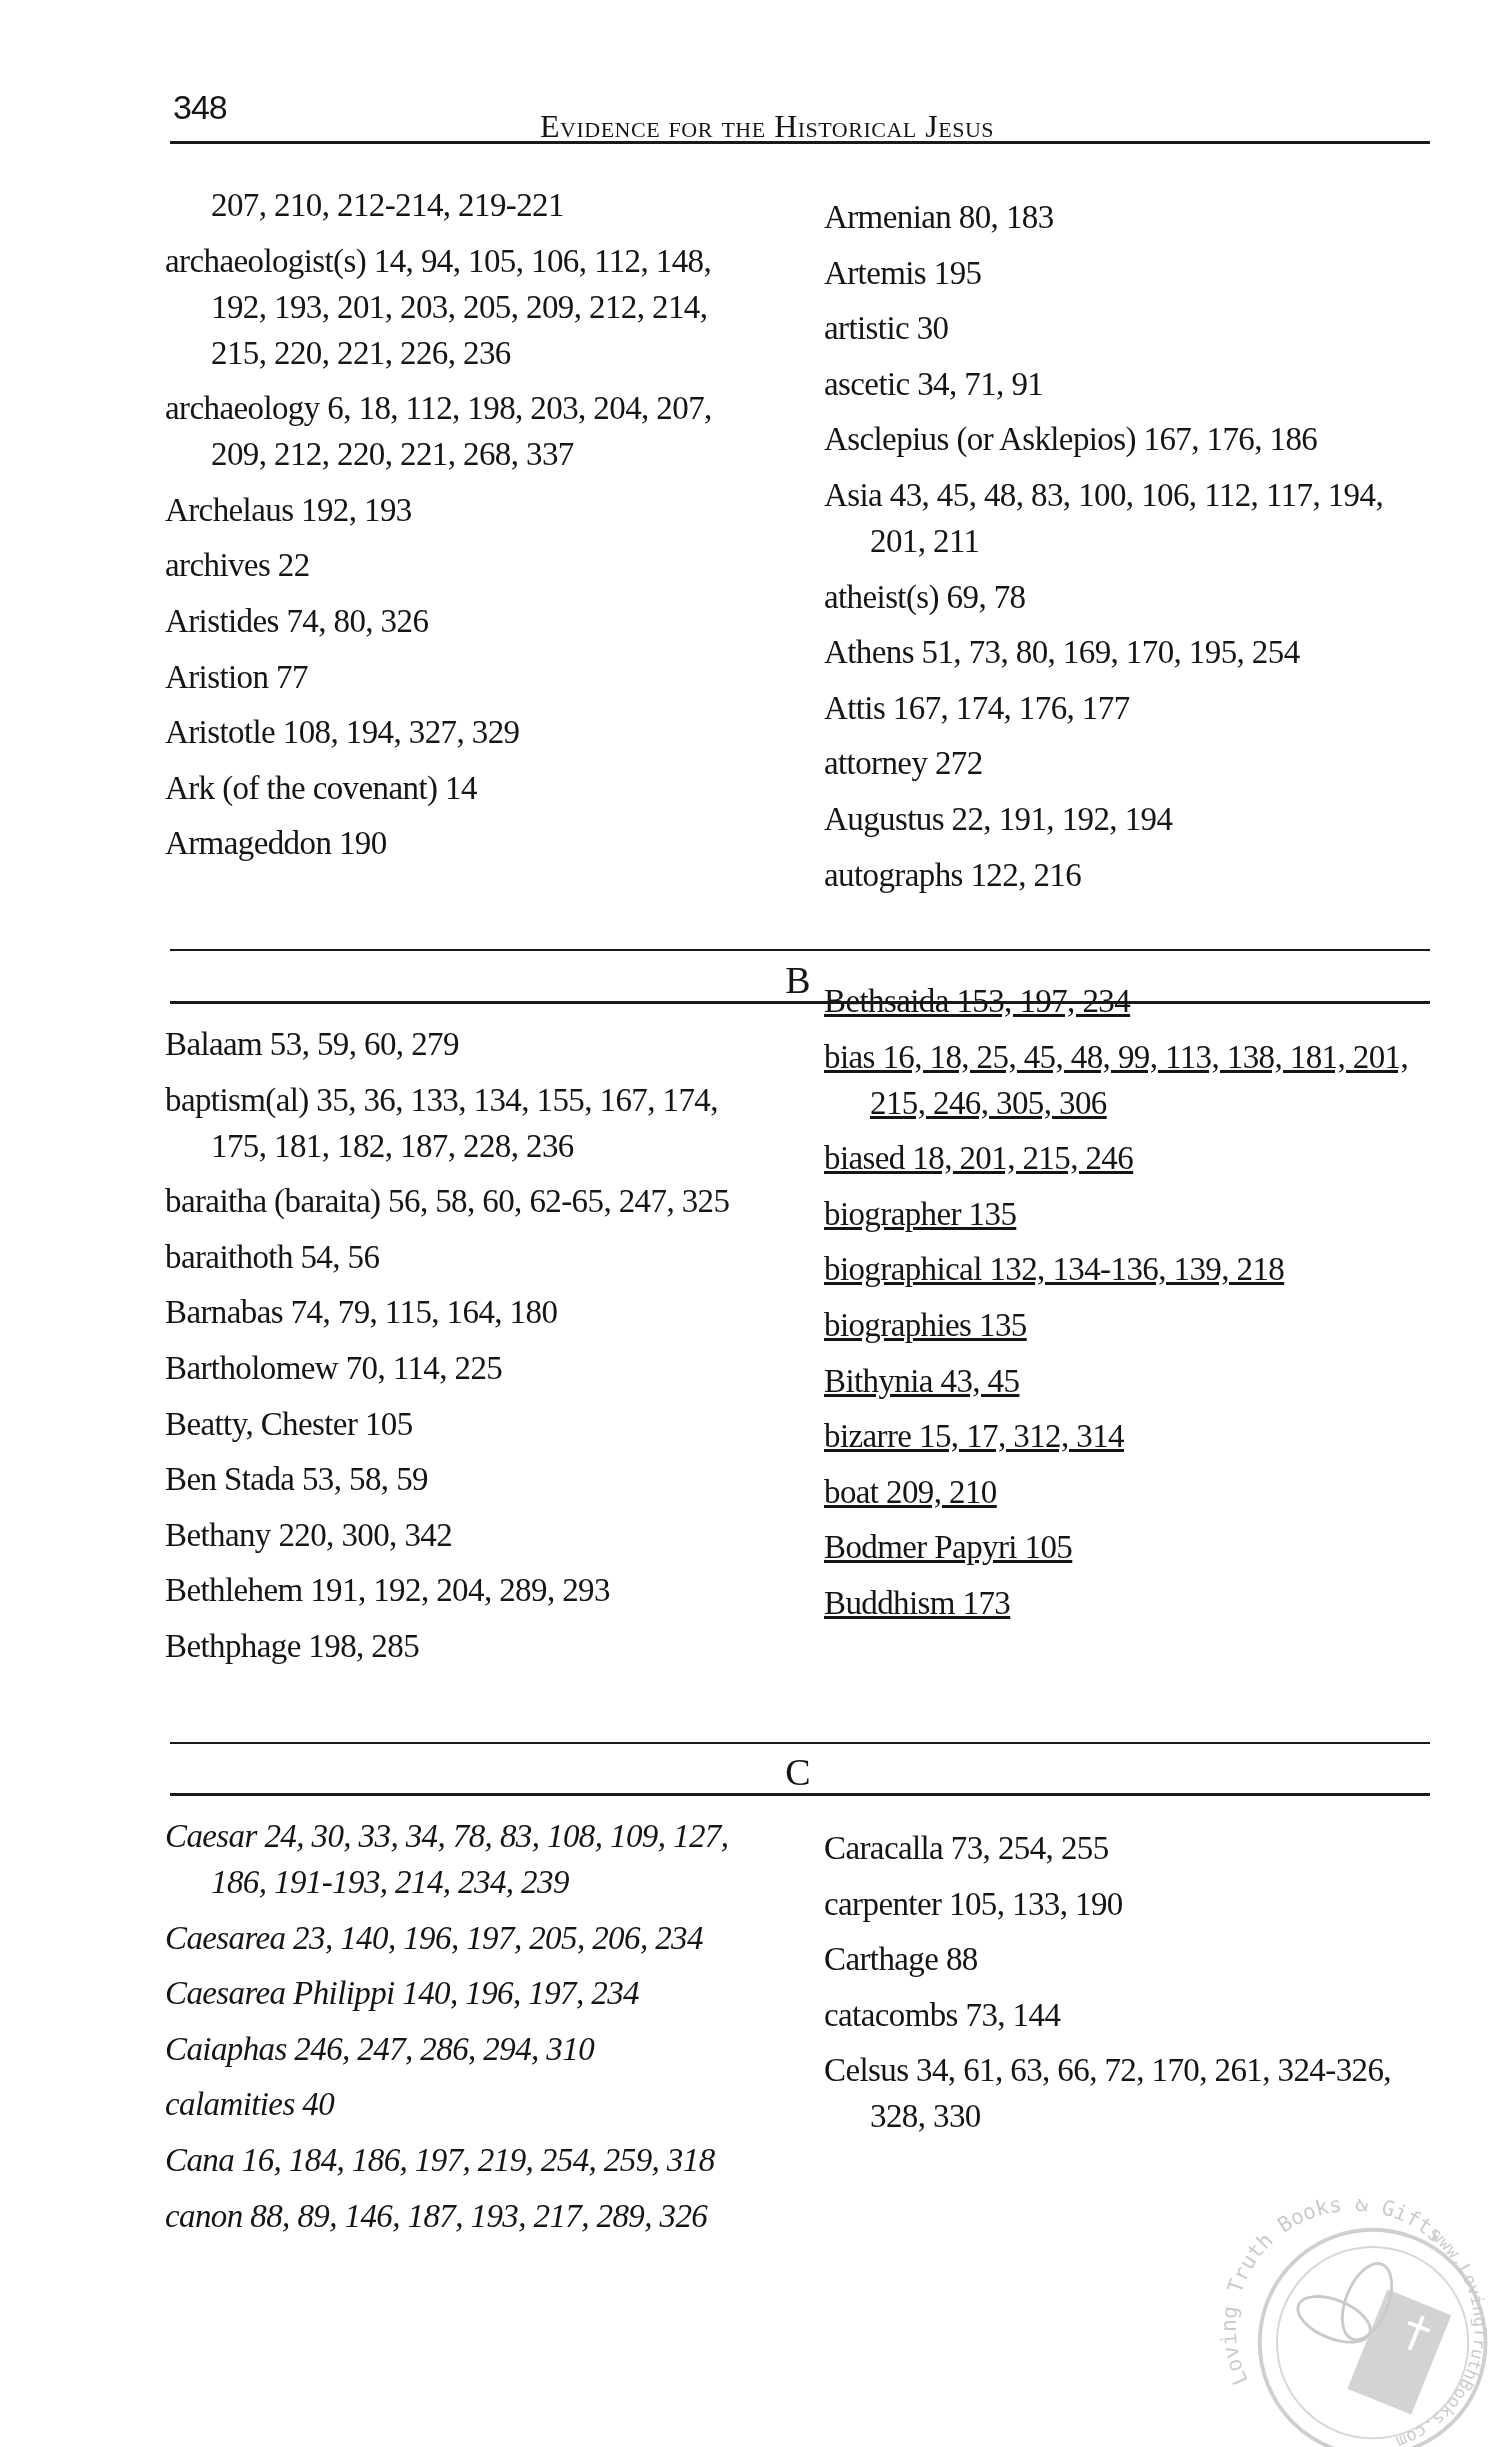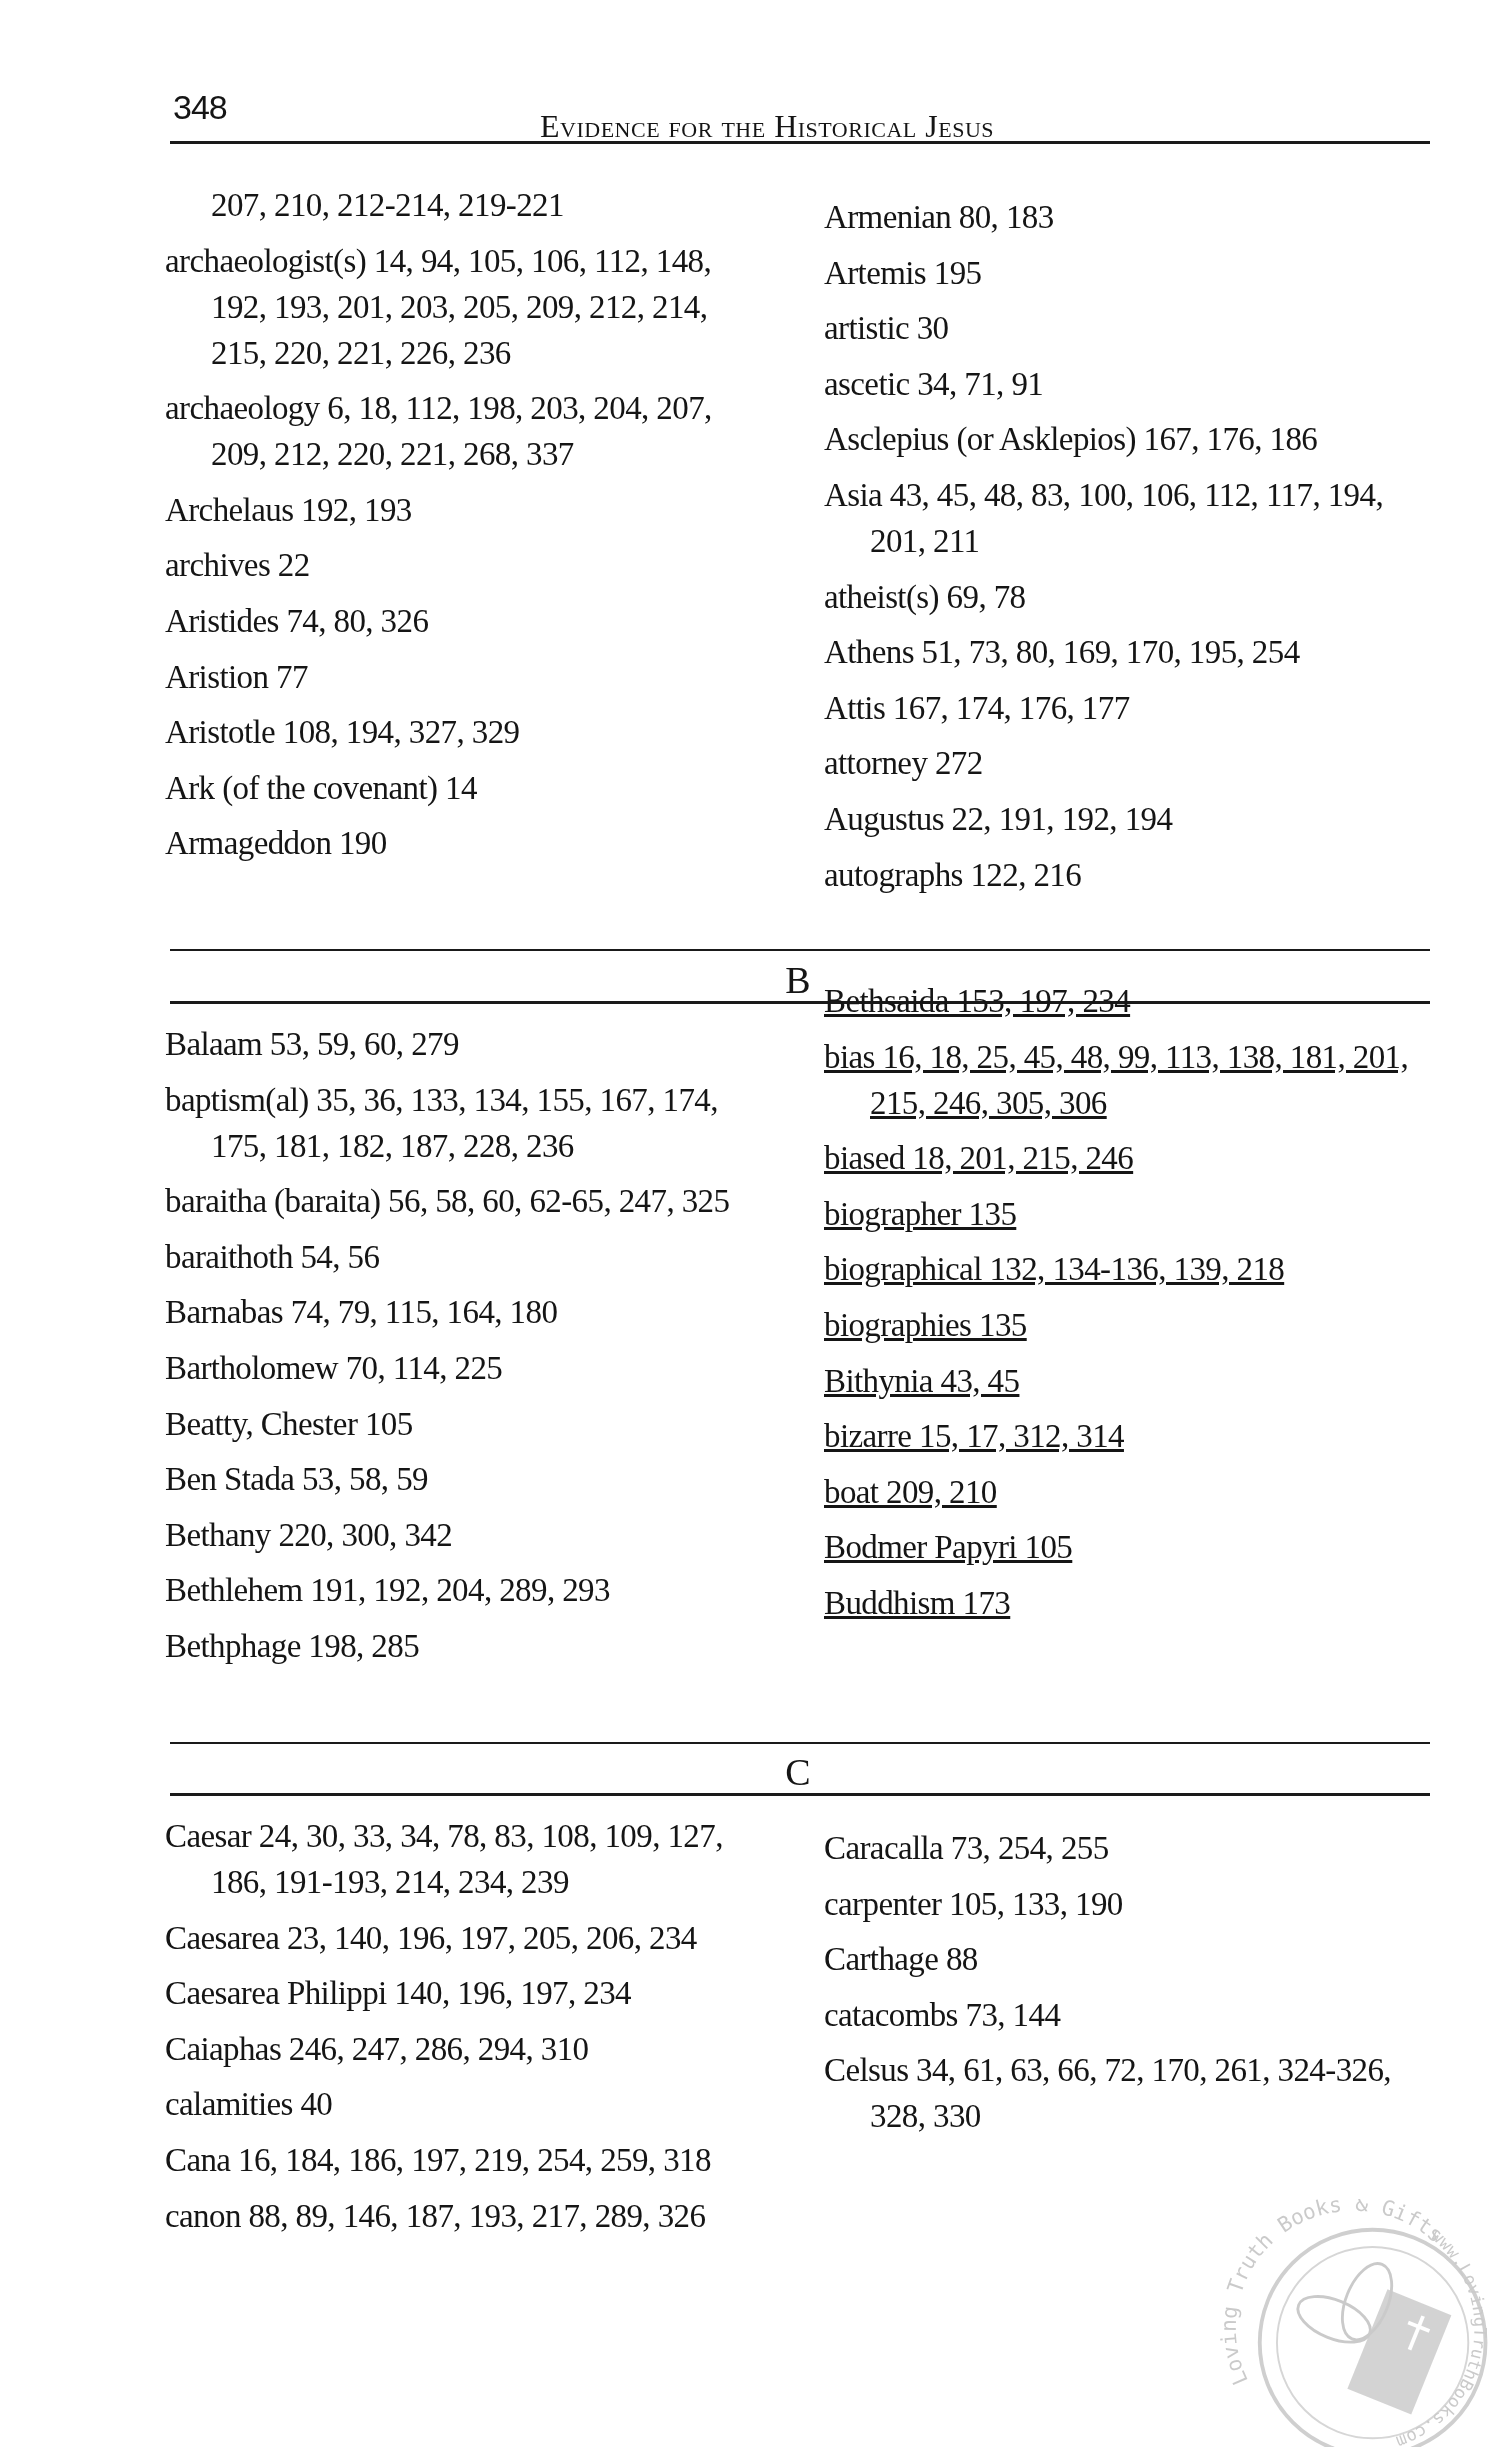--- a/index.html
+++ b/index.html
@@ -94,21 +94,21 @@
     <div class="entry">Bithynia 43, 45</div>
     <div class="entry">bizarre 15, 17, 312, 314</div>
     <div class="entry">boat 209, 210</div>
     <div class="entry">Bodmer Papyri 105</div>
     <div class="entry">Buddhism 173</div>
   </div>
 
 <div class="rule thin" style="top:1742px;"></div>
 <div class="letter" style="top:1753px;">C</div>
 <div class="rule" style="top:1793px;"></div>
-<div class="col left" style="top:1813px;" id="col-2-left">
+<div class="col left" style="top:1813px;font-style:italic;" id="col-2-left">
     <div class="entry">Caesar 24, 30, 33, 34, 78, 83, 108, 109, 127, 186, 191-193, 214, 234, 239</div>
     <div class="entry">Caesarea 23, 140, 196, 197, 205, 206, 234</div>
     <div class="entry">Caesarea Philippi 140, 196, 197, 234</div>
     <div class="entry">Caiaphas 246, 247, 286, 294, 310</div>
     <div class="entry">calamities 40</div>
     <div class="entry">Cana 16, 184, 186, 197, 219, 254, 259, 318</div>
     <div class="entry">canon 88, 89, 146, 187, 193, 217, 289, 326</div>
   </div>
 <div class="col right" style="top:1813px;" id="col-2-right">
     <div class="entry">Caracalla 73, 254, 255</div>

